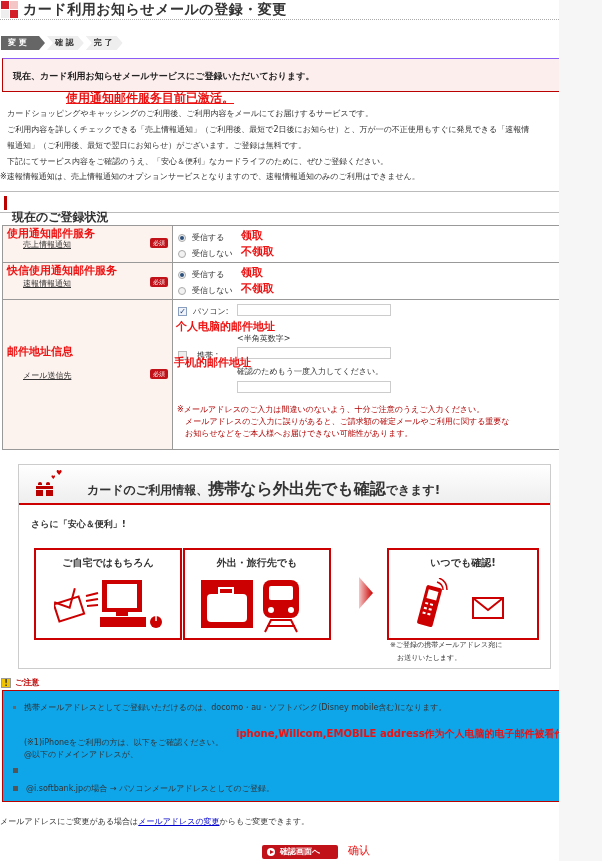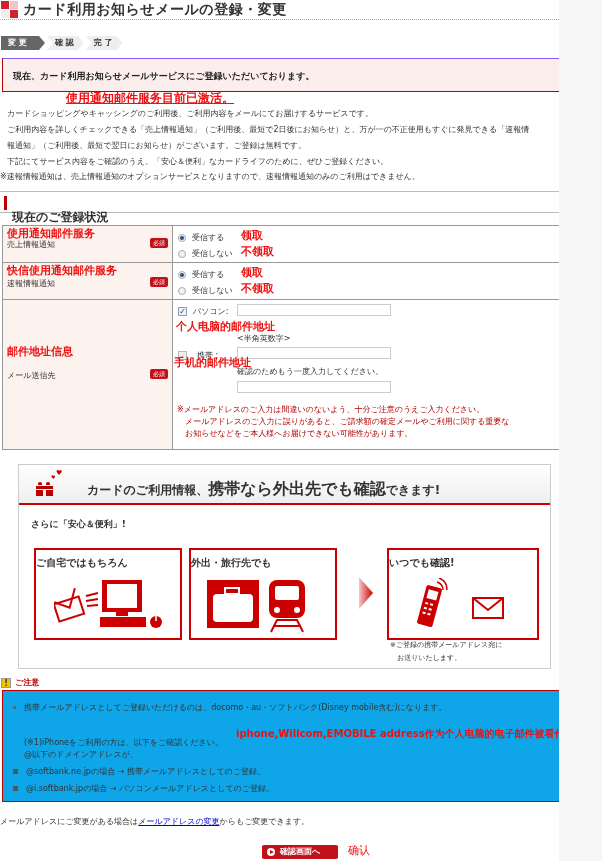--- a/index.html
+++ b/index.html
@@ -29,42 +29,42 @@
   .note1 { position: absolute; left: 0; top: 171px; font-size: 8px; color: #333; white-space: nowrap; }
 
   .section-head { position: absolute; left: 0; top: 191px; width: 559px; height: 22px; border-top: 1px solid #bbb; border-bottom: 1px solid #bbb; }
   .section-bar { position: absolute; left: 4px; top: 4px; width: 3px; height: 14px; background: #b00; }
   .section-title { position: absolute; left: 12px; top: 6px; font-size: 12px; font-weight: bold; color: #333; margin-top: 11px; }
 
   table.form { position: absolute; left: 2px; top: 225px; width: 557px; border-collapse: collapse; }
   table.form td { border-top: 1px solid #999; border-bottom: 1px solid #999; vertical-align: top; position: relative; }
   td.lbl { width: 170px; background: #fcf2ee; border-left: 1px solid #999; border-right: 1px solid #999; }
   td.val { background: #fff; }
-  .lbl-text { position: absolute; left: 4px; font-size: 8px; color: #333; }
+  .lbl-text { position: absolute; left: 20px; font-size: 8px; color: #333; text-decoration: underline; }
   .req { position: absolute; left: 147px; width: 18px; height: 10px; background: #c1121a; border-radius: 2px; color: #fff; font-size: 6px; text-align: center; line-height: 10px; }
   .radio-row { position: absolute; left: 5px; font-size: 8px; color: #333; display: flex; align-items: center; }
   .radio { width: 8px; height: 8px; border-radius: 50%; border: 1px solid #aaa; background: #f2f2f2; margin-right: 6px; position: relative; }
   .radio.on::after { content: ""; position: absolute; left: 1px; top: 1px; width: 4px; height: 4px; border-radius: 50%; background: #2a4f7a; }
   .cb { width: 9px; height: 9px; border: 1px solid #8a9fbf; background: #f0f4fa; font-size: 8px; line-height: 8px; text-align: center; color: #1f3e7a; margin-right: 6px; }
   .cb.off { border-color: #bbb; background: #eee; }
   .email-input { position: absolute; width: 154px; height: 12px; border: 1px solid #ccc; background: #fff; }
   .sm { font-size: 8px; color: #333; position: absolute; white-space: nowrap; }
   .warn { position: absolute; left: 4px; top: 104px; font-size: 8px; color: #b00000; line-height: 12px; white-space: nowrap; }
 
   .banner { position: absolute; left: 18px; top: 464px; width: 533px; height: 205px; border: 1px solid #ccc; background: #fff; }
   .banner-head { position: absolute; left: 0; top: 0; width: 531px; height: 40px; background: linear-gradient(#fff, #eee); border-bottom: 2px solid #c00; }
   .gift { position: absolute; left: 17px; top: 17px; width: 17px; height: 14px; }
   .gift i { position: absolute; background: #b00; }
   .heart { position: absolute; color: #c00; font-size: 7px; }
   .banner-title { position: absolute; left: 44px; top: 14px; font-weight: bold; color: #333; white-space: nowrap; margin-left: 24px; }
   .banner-title .s { font-size: 12px; }
   .banner-title .b { font-size: 16px; }
   .banner-sub { position: absolute; left: 12px; top: 53px; font-size: 9px; font-weight: bold; color: #333; }
   .panel { position: absolute; top: 83px; height: 92px; border: 2px solid #c00; background: #fff; }
-  .panel-title { position: absolute; left: 0; top: 6px; width: 100%; text-align: left; font-size: 10px; font-weight: bold; color: #333; }
+  .panel-title { position: absolute; left: 0; top: 6px; width: 100%; text-align: center; font-size: 10px; font-weight: bold; color: #333; }
   .arrow-shape { position: absolute; left: 340px; top: 112px; width: 14px; height: 32px; background: linear-gradient(90deg, #f4c7c7, #c00); clip-path: polygon(0 0, 100% 50%, 0 100%); }
   .panel-note { position: absolute; left: 371px; top: 174px; font-size: 7px; color: #333; line-height: 13px; white-space: nowrap; }
 
   .caution-head { position: absolute; left: 1px; top: 677px; display: flex; align-items: center; }
   .caution-icon { width: 10px; height: 10px; background: #f2c400; border: 1px solid #999; font-size: 8px; font-weight: bold; text-align: center; line-height: 9px; color: #333; margin-right: 4px; }
   .caution-title { font-size: 8px; color: #b00; font-weight: bold; }
   .caution-box { position: absolute; left: 2px; top: 690px; width: 557px; height: 112px; background: #0ea5e9; border-top: 1px solid #b00; border-bottom: 1px solid #b00; border-left: 1px solid #b00; }
   .c-line { position: absolute; left: 10px; font-size: 8px; color: #333; white-space: nowrap; font-family: "DejaVu Sans", sans-serif; }
   .c-bul { display: inline-block; width: 3px; height: 3px; background: #666; margin-right: 8px; vertical-align: middle; }
   .c-sq { display: inline-block; width: 5px; height: 5px; background: #555; margin-right: 8px; vertical-align: middle; }
@@ -219,21 +219,21 @@
         </g>
         <rect x="48" y="2" width="40" height="32" fill="#c00"></rect>
         <rect x="53" y="6" width="30" height="24" fill="#fff"></rect>
         <rect x="62" y="34" width="12" height="4" fill="#c00"></rect>
         <rect x="46" y="39" width="46" height="10" fill="#c00"></rect>
         <ellipse cx="102" cy="44" rx="6" ry="6" fill="#c00"></ellipse>
         <line x1="102" y1="38" x2="102" y2="43" stroke="#fff" stroke-width="1.5"></line>
       </svg>
     </div>
 
-    <div class="panel" style="left:170px;width:148px;">
+    <div class="panel" style="left:164px;width:148px;">
       <div class="panel-title">外出・旅行先でも</div>
       <svg style="position:absolute;left:16px;top:28px;" width="118" height="56">
         <rect x="0" y="2" width="52" height="48" fill="#c00"></rect>
         <rect x="6" y="16" width="40" height="28" fill="#fff" rx="4"></rect>
         <rect x="18" y="10" width="14" height="6" fill="none" stroke="#fff" stroke-width="2"></rect>
         <rect x="62" y="2" width="36" height="38" fill="#c00" rx="8"></rect>
         <rect x="68" y="8" width="24" height="14" fill="#fff" rx="2"></rect>
         <circle cx="70" cy="32" r="3" fill="#fff"></circle>
           <circle cx="90" cy="32" r="3" fill="#fff"></circle>
         <polyline points="64,54 70,42 90,42 96,54" fill="none" stroke="#c00" stroke-width="2"></polyline>
@@ -270,21 +270,21 @@
   </div>
 
   <div class="caution-head">
     <div class="caution-icon">!</div>
     <span class="caution-title">ご注意</span>
   </div>
   <div class="caution-box">
     <div class="c-line" style="top:11px;"><span class="c-bul"></span><span>携帯メールアドレスとしてご登録いただけるのは、docomo・au・ソフトバンク(Disney mobile含む)になります。</span></div>
     <div class="c-line" style="left:21px;top:46px;">(※1)iPhoneをご利用の方は、以下をご確認ください。</div>
     <div class="c-line" style="left:21px;top:58px;">@以下のドメインアドレスが、</div>
-    <div class="c-line" style="top:75px;"><span class="c-sq"></span><span>@softbank.ne.jpの場合 → 携帯メールアドレスとしてのご登録。</span></div>
+    <div class="c-line" style="top:75px;"><span class="c-sq"></span></div>
     <div class="c-line" style="top:92px;"><span class="c-sq"></span><span>@i.softbank.jpの場合 → パソコンメールアドレスとしてのご登録。</span></div>
   </div>
   <div class="anno" style="left:236px;top:727px;font-size:10px;overflow:visible;">iphone,Willcom,EMOBILE address作为个人电脑的电子邮件被看作</div>
 
   <div class="change-line">
     <span>メールアドレスにご変更がある場合は</span><a href="#">メールアドレスの変更</a><span>からもご変更できます。</span>
   </div>
   <div class="confirm-btn">確認画面へ</div>
   <div class="anno" style="left:348px;top:843px;font-size:11px;font-weight:normal;">确认</div>
 

